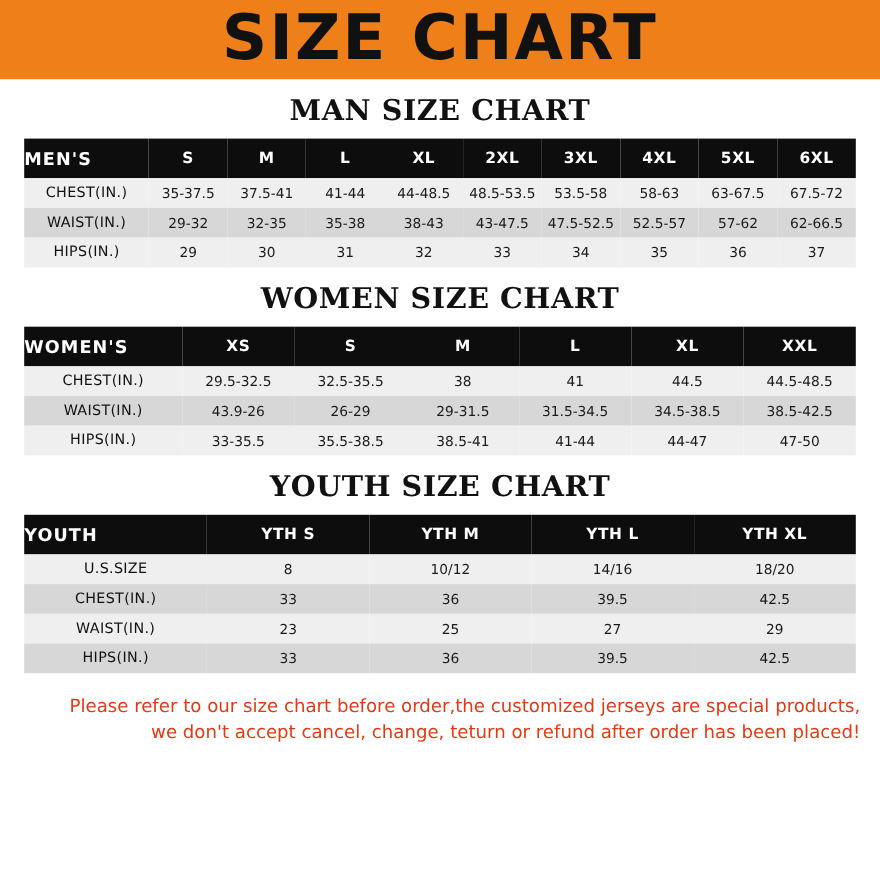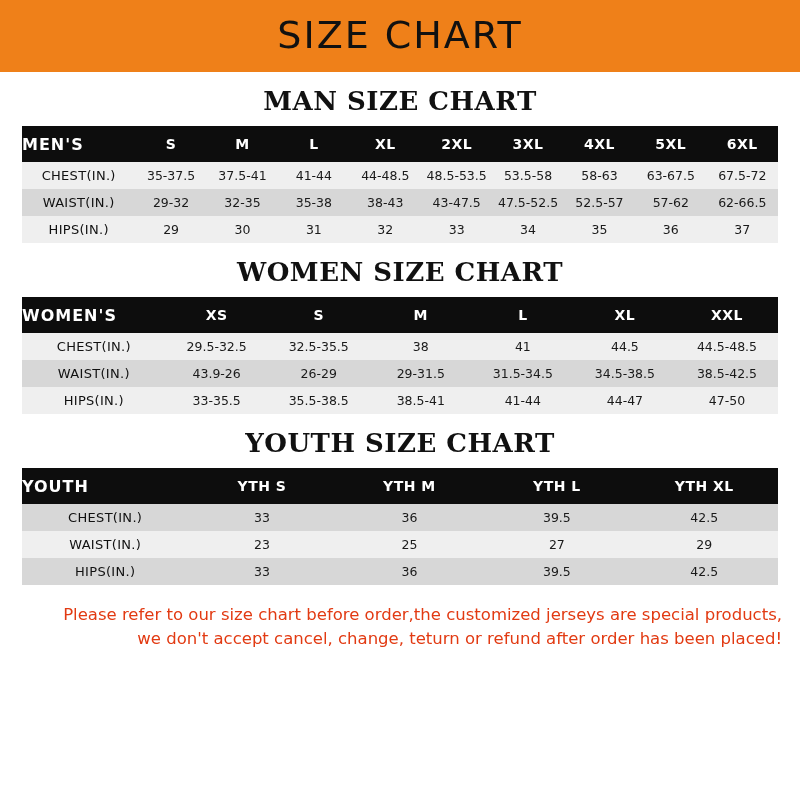--- a/index.html
+++ b/index.html
@@ -22,22 +22,22 @@
   }
   .header-banner {
     background: #ef8019;
     height: 72px;
     display: flex;
     align-items: center;
     justify-content: center;
   }
   .header-title {
     font-family: "DejaVu Sans", sans-serif;
-    font-weight: normal;
-    font-size: 38px;
+    font-weight: bold;
+    font-size: 57px;
     letter-spacing: 2px;
     color: #111111;
     line-height: 1;
     margin-top: -2px;
   }
   .section {
     padding: 0 22px;
   }
   .section-title {
     text-align: center;
@@ -221,20 +221,27 @@
       <thead>
         <tr>
           <th class="rowlabel youth-col-label">YOUTH</th>
           <th>YTH S</th>
           <th>YTH M</th>
           <th>YTH L</th>
           <th>YTH XL</th>
         </tr>
       </thead>
       <tbody>
+        <tr class="light">
+          <td class="rowlabel">U.S.SIZE</td>
+          <td>8</td>
+          <td>10/12</td>
+          <td>14/16</td>
+          <td>18/20</td>
+        </tr>
         <tr class="dark">
           <td class="rowlabel">CHEST(IN.)</td>
           <td>33</td>
           <td>36</td>
           <td>39.5</td>
           <td>42.5</td>
         </tr>
         <tr class="light">
           <td class="rowlabel">WAIST(IN.)</td>
           <td>23</td>

